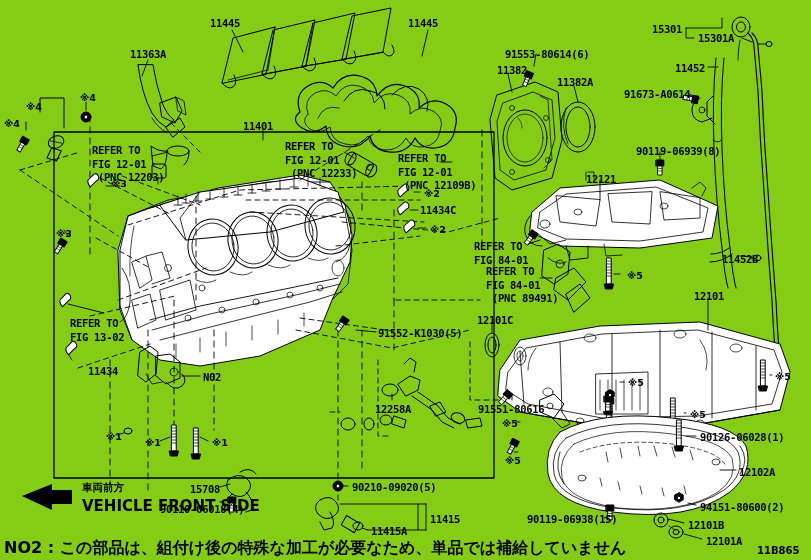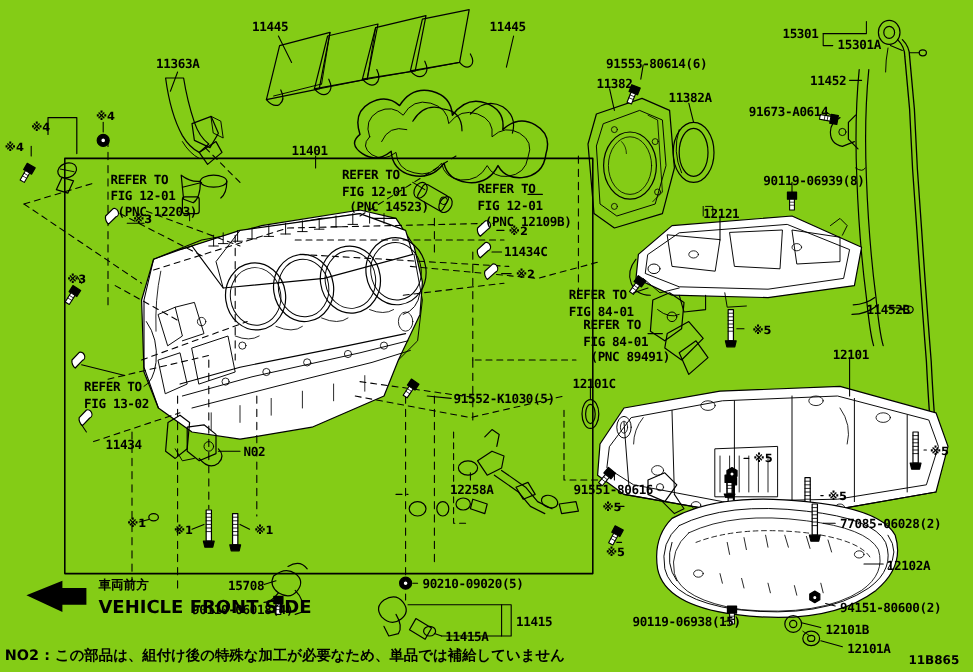--- a/index.html
+++ b/index.html
@@ -48,21 +48,21 @@
     font-weight: bold;
     font-size: 10.5px;
     white-space: nowrap;
   }
   .foot {
     position: absolute;
     font-family: "DejaVu Sans", sans-serif;
     font-weight: bold;
     white-space: nowrap;
   }
-  .foot-jp { font-size: 12px; }
+  .foot-jp { font-size: 16px; }
   .foot-en { font-size: 8.6px; }
   .note-ref {
     position: absolute;
     font-family: "DejaVu Sans Mono", monospace;
     font-weight: bold;
     font-size: 10px;
     white-space: nowrap;
   }
   .diagcode {
     position: absolute;
@@ -700,37 +700,37 @@
       <div class="lbl" style="left: 497px; top: 64px;">11382</div>
       <div class="lbl" style="left: 557px; top: 76px;">11382A</div>
       <div class="lbl" style="left: 652px; top: 23px;">15301</div>
       <div class="lbl" style="left: 698px; top: 32px;">15301A</div>
       <div class="lbl" style="left: 675px; top: 62px;">11452</div>
       <div class="lbl" style="left: 624px; top: 88px;">91673-A0614</div>
       <div class="lbl" style="left: 636px; top: 145px;">90119-06939(8)</div>
       <div class="lbl" style="left: 586px; top: 173px;">12121</div>
       <div class="lbl" style="left: 722px; top: 253px;">11452B</div>
       <div class="lbl" style="left: 694px; top: 290px;">12101</div>
-      <div class="lbl" style="left: 700px; top: 431px;">77085-06028(2)</div>
+      <div class="lbl" style="left: 700px; top: 431px;">90126-06028(1)</div>
       <div class="lbl" style="left: 739px; top: 466px;">12102A</div>
       <div class="lbl" style="left: 700px; top: 501px;">94151-80600(2)</div>
       <div class="lbl" style="left: 527px; top: 513px;">90119-06938(15)</div>
       <div class="lbl" style="left: 688px; top: 519px;">12101B</div>
       <div class="lbl" style="left: 706px; top: 535px;">12101A</div>
     </div>
   <div id="refers">
       <div class="lbl multi" style="left: 92px; top: 144px;">
         <div>REFER TO</div>
         <div>FIG 12-01</div>
         <div style="padding-left: 6px;">(PNC 12203)</div>
       </div>
       <div class="lbl multi" style="left: 285px; top: 140px;">
         <div>REFER TO</div>
         <div>FIG 12-01</div>
-        <div style="padding-left: 6px;">(PNC 14523)</div>
+        <div style="padding-left: 6px;">(PNC 12233)</div>
       </div>
       <div class="lbl multi" style="left: 398px; top: 152px;">
         <div>REFER TO</div>
         <div>FIG 12-01</div>
         <div style="padding-left: 6px;">(PNC 12109B)</div>
       </div>
       <div class="lbl multi" style="left: 474px; top: 240px;">
         <div>REFER TO</div>
         <div>FIG 84-01</div>
       </div>

